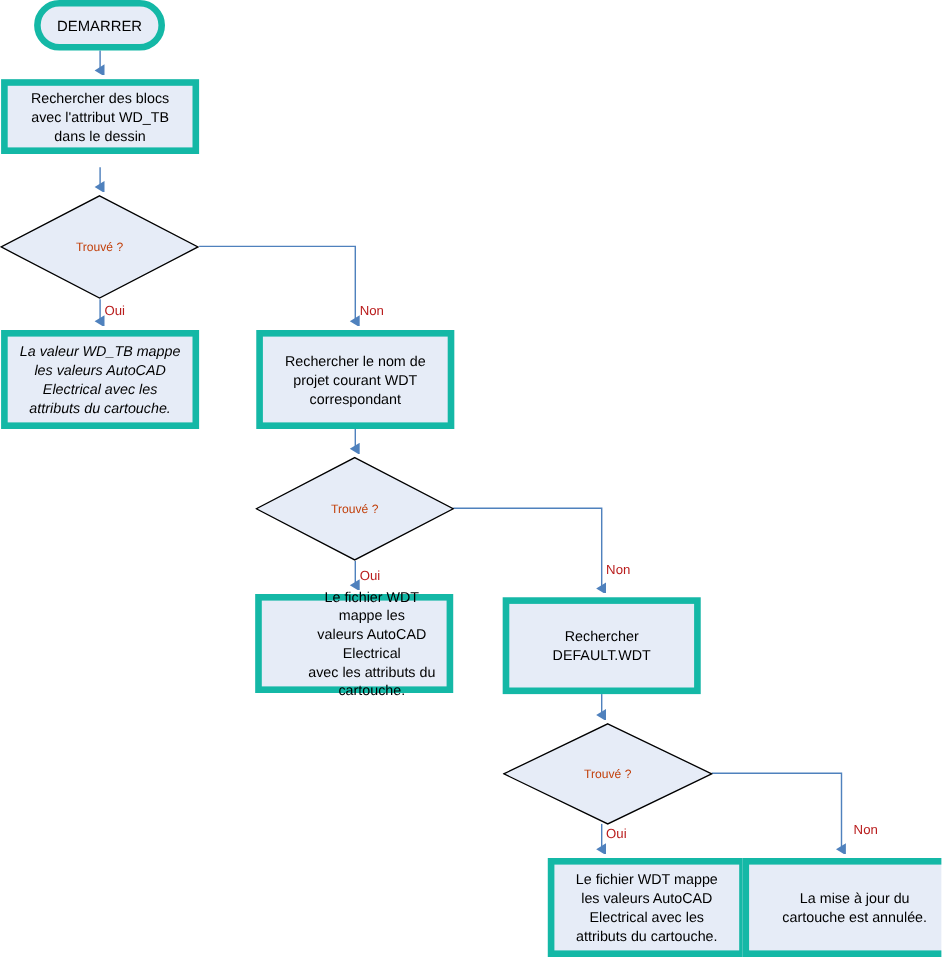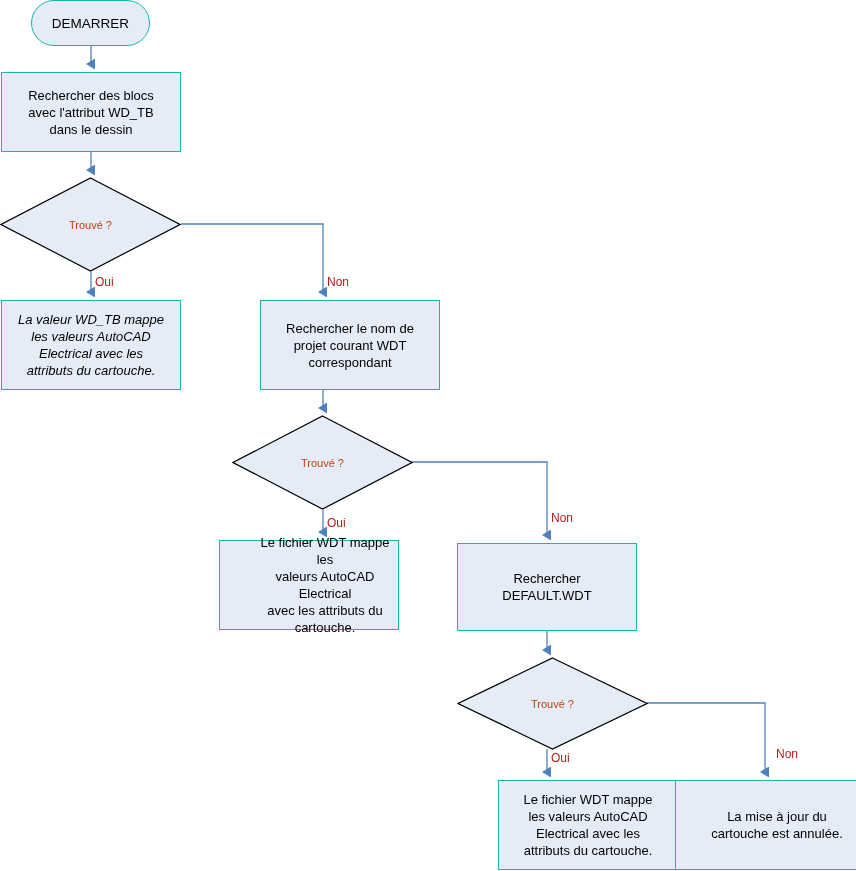--- a/index.html
+++ b/index.html
@@ -23,21 +23,21 @@
     left: 0;
     top: 0;
     width: 856px;
     height: 871px;
     pointer-events: none;
   }
   .node {
     position: absolute;
     box-sizing: border-box;
     background: #e6ecf7;
-    border: 1px solid #14b8a6;
+    border: 6px solid #14b8a6;
     display: flex;
     align-items: center;
     justify-content: center;
     text-align: center;
     color: #000000;
     font-size: 13px;
     line-height: 17px;
     z-index: 2;
   }
   .node .label {
@@ -112,21 +112,21 @@
       <path d="M547,749 L547,772" marker-end="url(#arrow)"></path>
 
       <path d="M647,703 L765,703 L765,772" marker-end="url(#arrow)"></path>
     </g>
   </svg>
 
   <div class="node terminator" style="left:31px; top:0px; width:119px; height:46px;">
     <span class="label">DEMARRER</span>
   </div>
 
-  <div class="node" style="left:1px; top:72px; width:180px; height:80px;">
+  <div class="node" style="left:1px; top:72px; width:180px; height:68px;">
     <span class="label">Rechercher des blocs
 avec l'attribut WD_TB
 dans le dessin</span>
   </div>
 
   <div class="diamond" style="left:0px; top:177px; width:181px; height:95px;">
     <svg class="dshape" viewBox="0 0 181 95" preserveAspectRatio="none" xmlns="http://www.w3.org/2000/svg">
       <polygon points="90.5,1 180,47.5 90.5,94 1,47.5" fill="#e6ecf7" stroke="#000000" stroke-width="1.2" vector-effect="non-scaling-stroke"></polygon>
     </svg>
     <span class="label">Trouvé ?</span>
@@ -134,36 +134,36 @@
   <div class="edge-label" style="left:95px; top:276px;">Oui</div>
   <div class="edge-label" style="left:327px; top:276px;">Non</div>
 
   <div class="node" style="left:1px; top:300px; width:180px; height:90px;font-style:italic;">
     <span class="label">La valeur WD_TB mappe
 les valeurs AutoCAD
 Electrical avec les
 attributs du cartouche.</span>
   </div>
 
-  <div class="node" style="left:233px; top:300px; width:180px; height:90px;margin-left:27px;">
+  <div class="node" style="left:233px; top:300px; width:180px; height:90px;">
     <span class="label">Rechercher le nom de
 projet courant WDT
 correspondant</span>
   </div>
 
   <div class="diamond" style="left:232px; top:415px; width:181px; height:95px;">
     <svg class="dshape" viewBox="0 0 181 95" preserveAspectRatio="none" xmlns="http://www.w3.org/2000/svg">
       <polygon points="90.5,1 180,47.5 90.5,94 1,47.5" fill="#e6ecf7" stroke="#000000" stroke-width="1.2" vector-effect="non-scaling-stroke"></polygon>
     </svg>
     <span class="label">Trouvé ?</span>
   </div>
   <div class="edge-label" style="left:327px; top:517px;">Oui</div>
   <div class="edge-label" style="left:551px; top:512px;">Non</div>
 
-  <div class="node" style="left:219px; top:540px; width:180px; height:90px;padding-left:32px;">
+  <div class="node" style="left:232px; top:540px; width:180px; height:90px;padding-left:32px;">
     <span class="label">Le fichier WDT mappe les
 valeurs AutoCAD Electrical
 avec les attributs du
 cartouche.</span>
   </div>
 
   <div class="node" style="left:457px; top:543px; width:180px; height:88px;">
     <span class="label">Rechercher
 DEFAULT.WDT</span>
   </div>

